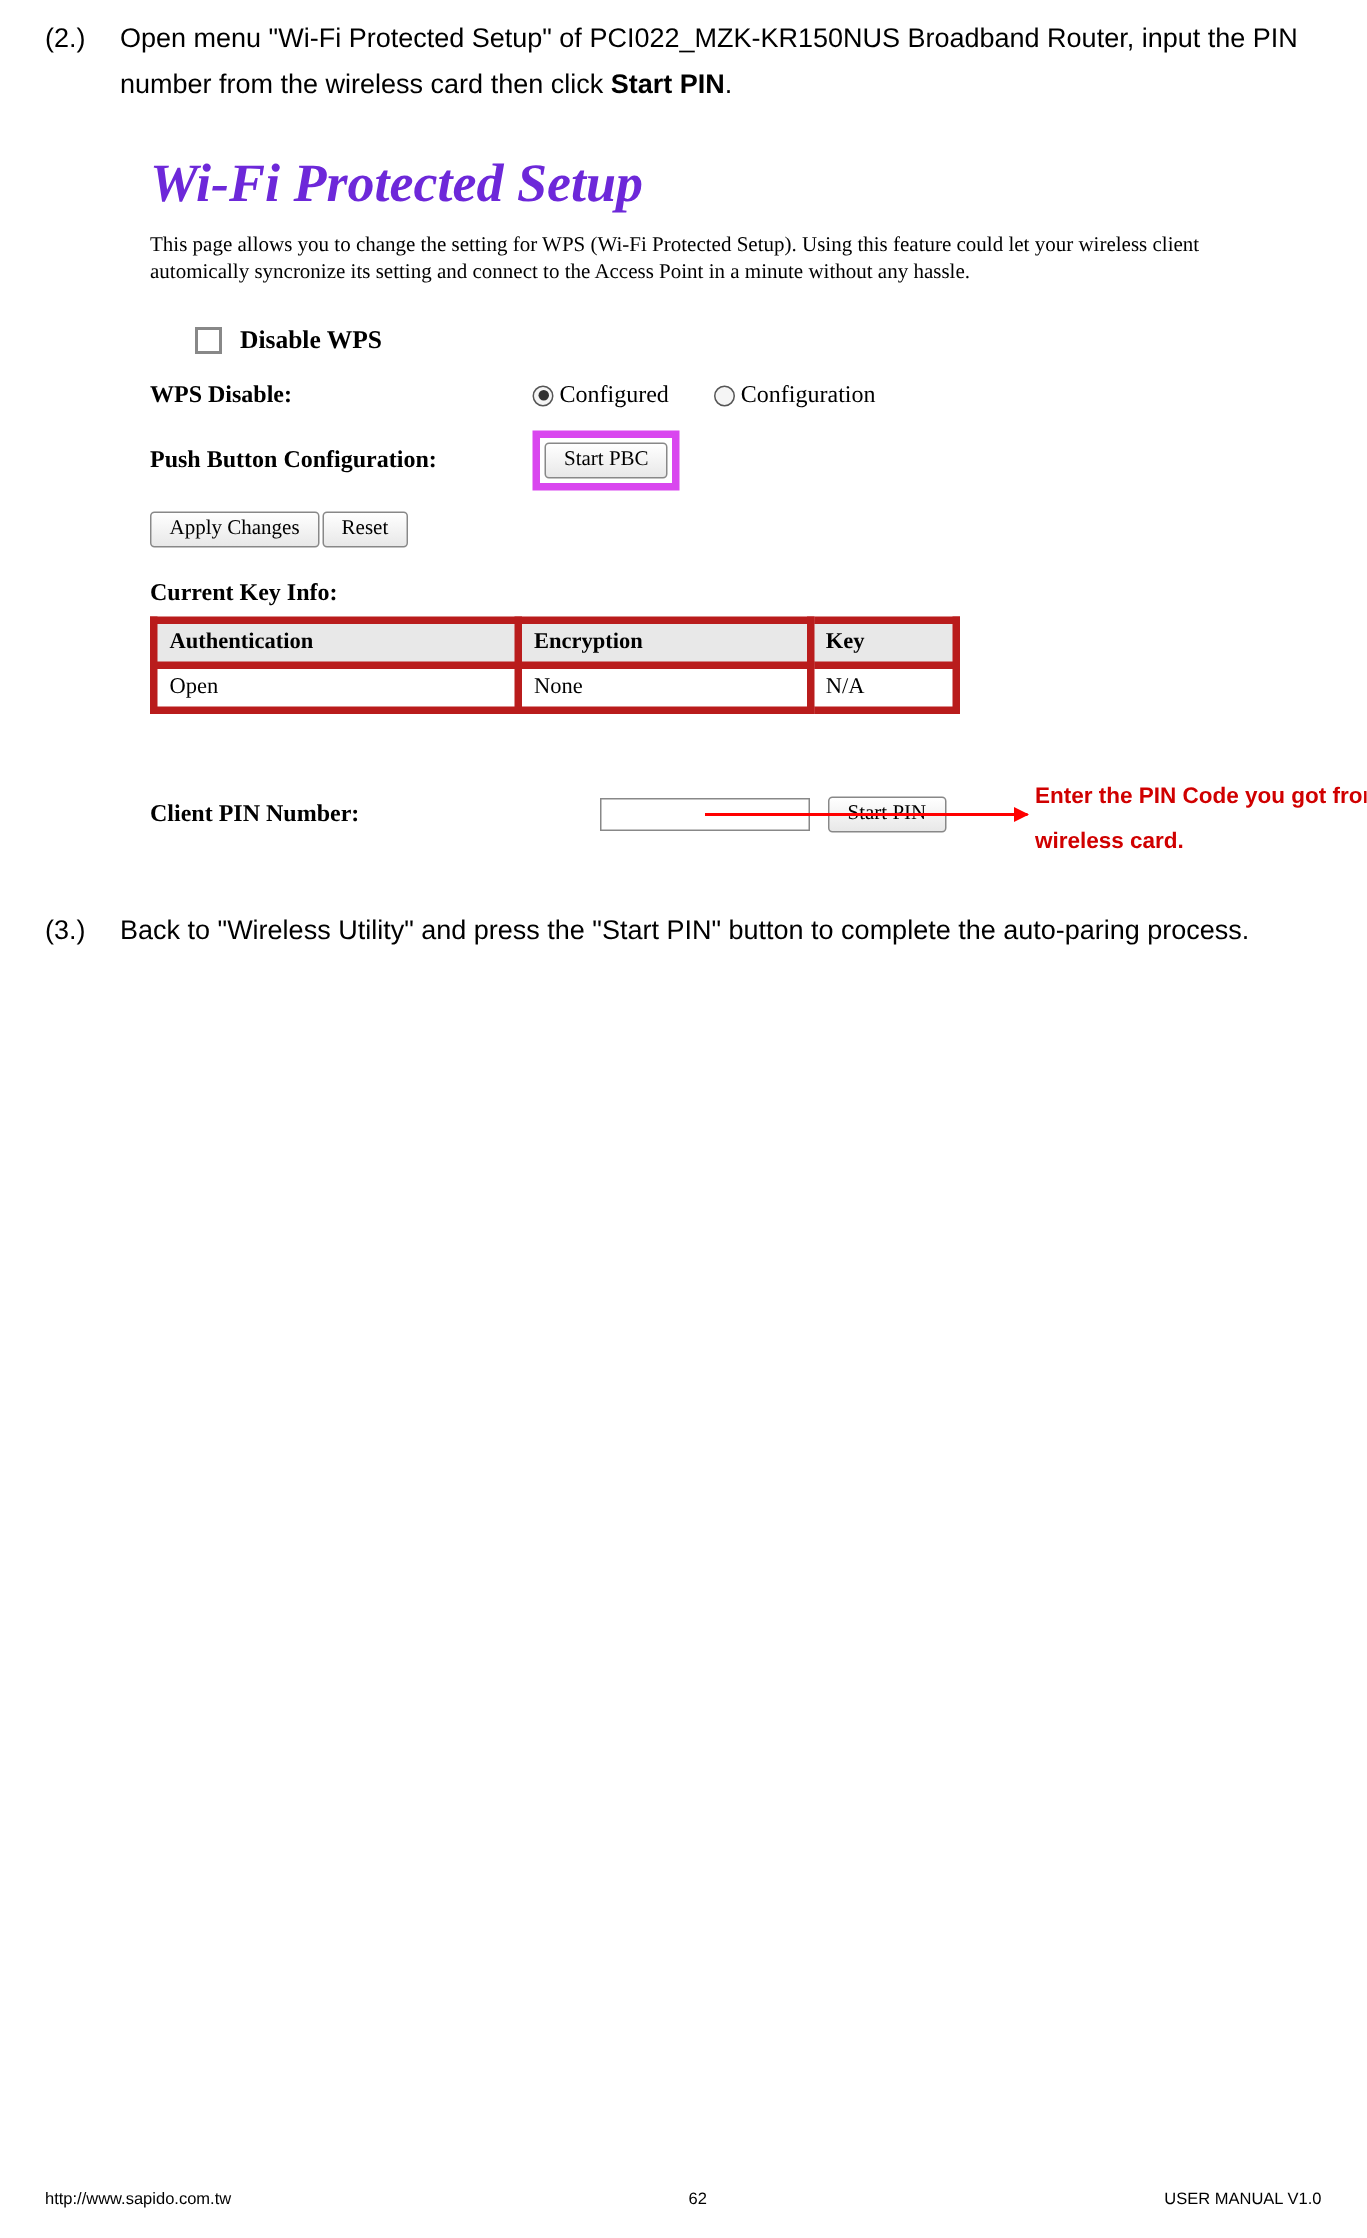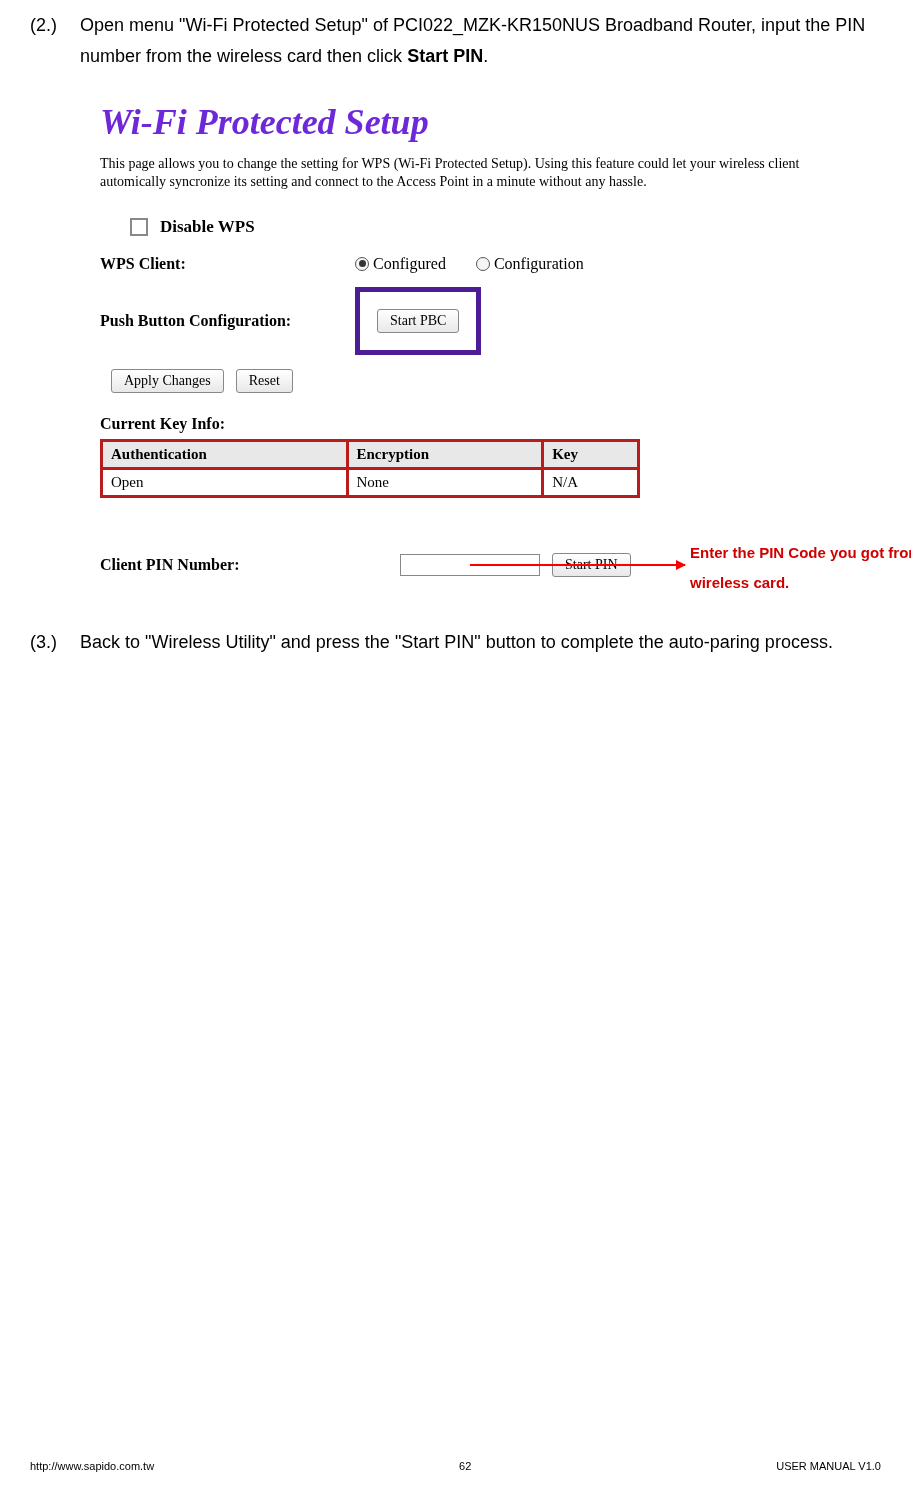--- a/index.html
+++ b/index.html
@@ -115,41 +115,41 @@
     .btn {
       padding: 3px 12px;
       font-size: 14px;
       background: linear-gradient(#fff, #e8e8e8);
       border: 1px solid #888;
       border-radius: 3px;
       font-family: "Times New Roman", serif;
       cursor: pointer;
     }
     .pbc-highlight {
-      border: 5px solid #4c1d95;
-      padding: 17px;
+      border: 5px solid #d946ef;
+      padding: 3px;
       display: inline-block;
     }
     .btn-row {
       display: flex;
-      gap: 12px;
-      margin: 14px 0 22px 11px;
+      gap: 2px;
+      margin: 14px 0 22px 0;
     }
     .key-info-label {
       font-weight: bold;
       font-size: 16px;
       margin-bottom: 6px;
     }
     .key-table {
       border-collapse: collapse;
       width: 540px;
       margin-bottom: 55px;
     }
     .key-table th, .key-table td {
-      border: 3px solid #b91c1c;
+      border: 5px solid #b91c1c;
       padding: 4px 8px;
       text-align: left;
       font-size: 15px;
       font-family: "Times New Roman", serif;
     }
     .key-table th {
       background: #e8e8e8;
       font-weight: bold;
     }
     .client-pin-row {
@@ -222,21 +222,21 @@
   <div class="wps-panel">
     <div class="wps-title">Wi-Fi Protected Setup</div>
     <div class="wps-desc">This page allows you to change the setting for WPS (Wi-Fi Protected Setup). Using this feature could let your wireless client automically syncronize its setting and connect to the Access Point in a minute without any hassle.</div>
 
     <div class="disable-row">
       <div class="checkbox"></div>
       <div class="disable-label">Disable WPS</div>
     </div>
 
     <div class="form-row">
-      <div class="form-label">WPS Client:</div>
+      <div class="form-label">WPS Disable:</div>
       <div class="radio-group">
         <div class="radio-item">
           <div class="radio checked"></div>
           <span>Configured</span>
         </div>
         <div class="radio-item">
           <div class="radio"></div>
           <span>Configuration</span>
         </div>
       </div>

